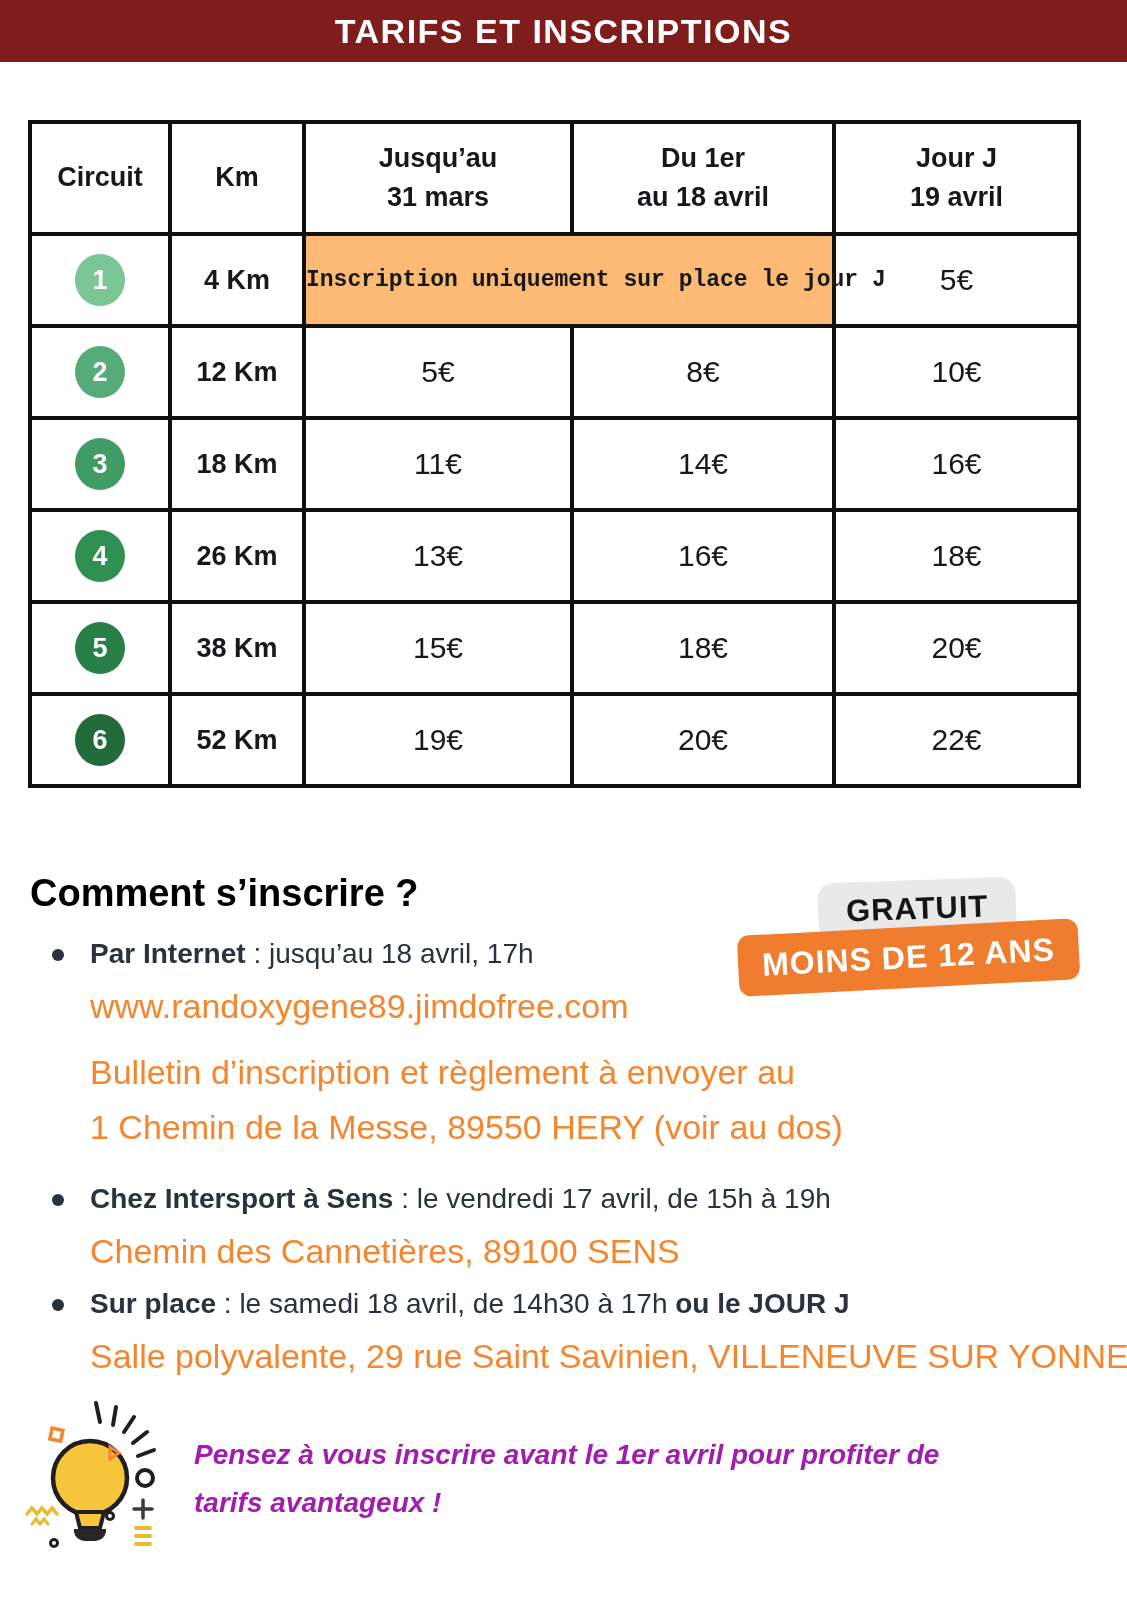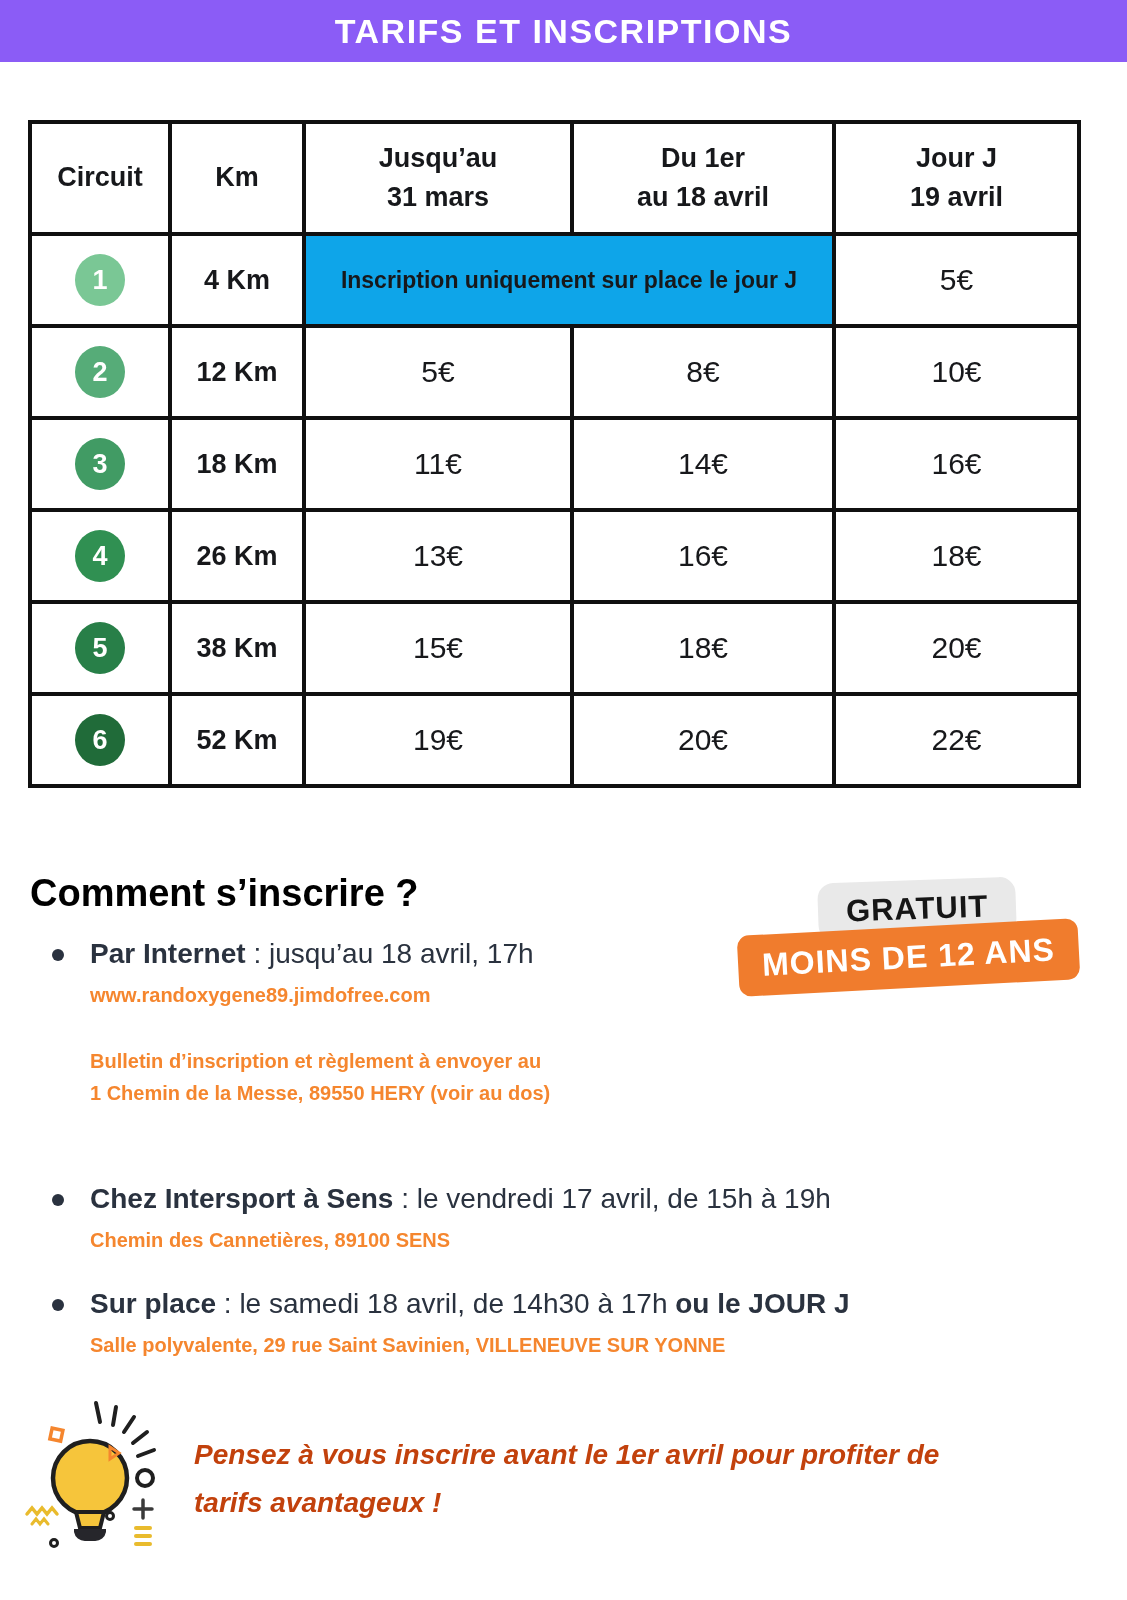--- a/index.html
+++ b/index.html
@@ -65,22 +65,22 @@
   }
   .item .head { position: relative; padding-left: 40px; }
   .item .head::before {
     content: ""; position: absolute; left: 2px; top: 11px;
     width: 12px; height: 12px; border-radius: 50%;
     background: #2A323F;
   }
   .item .b { font-weight: bold; }
   .item .links {
     padding-left: 40px; margin-top: 9px;
-    font-weight: bold; color: #F5862E;
-    font-size: 20px; line-height: 1.62;
+    font-weight: normal; color: #F5862E;
+    font-size: 34px; line-height: 1.62;
   }
   #item1 { top: 938px; }
   #item2 { top: 1036px; }
   #item3 { top: 1183px; }
   #item4 { top: 1288px; }
 
   
   .badge-free {
     position: absolute; left: 818px; top: 880px;
     background: #E9E9E9; color: #161616;
@@ -99,27 +99,27 @@
   }
 
   
   .tipwrap {
     position: absolute; left: 24px; top: 1398px;
     display: flex; align-items: center;
   }
   .tip-text {
     margin-left: 32px;
     font-size: 28px; font-weight: bold; font-style: italic;
-    color: #c2410c; line-height: 1.7; white-space: nowrap;
+    color: #a21caf; line-height: 1.7; white-space: nowrap;
   }
 </style>
 </head>
 <body>
 
-<div class="topbar" style="background-color: #8b5cf6;">
+<div class="topbar" style="background-color: #7f1d1d;">
   <span class="topbar-title">TARIFS ET INSCRIPTIONS</span>
 </div>
 
 <table class="pricing">
   <colgroup>
     <col style="width:140px">
       <col style="width:134px">
       <col style="width:268px">
       <col style="width:262px">
       <col style="width:245px">
@@ -133,21 +133,21 @@
       <th>Du 1er
 au 18 avril</th>
       <th>Jour J
 19 avril</th>
     </tr>
   </thead>
   <tbody>
     <tr>
       <td><span class="circle" style="background-color: rgb(122, 199, 149);">1</span></td>
       <td class="km">4 Km</td>
-      <td class="note-cell" colspan="2" style="background-color: #0ea5e9;">Inscription uniquement sur place le jour J</td>
+      <td class="note-cell" colspan="2" style="background-color: #fdba74; font-family: Liberation Mono, monospace;">Inscription uniquement sur place le jour J</td>
       <td class="price">5€</td>
     </tr>
     <tr>
       <td><span class="circle" style="background-color: rgb(86, 172, 120);">2</span></td>
       <td class="km">12 Km</td>
       <td class="price">5€</td>
       <td class="price">8€</td>
       <td class="price">10€</td>
     </tr>
     <tr>

